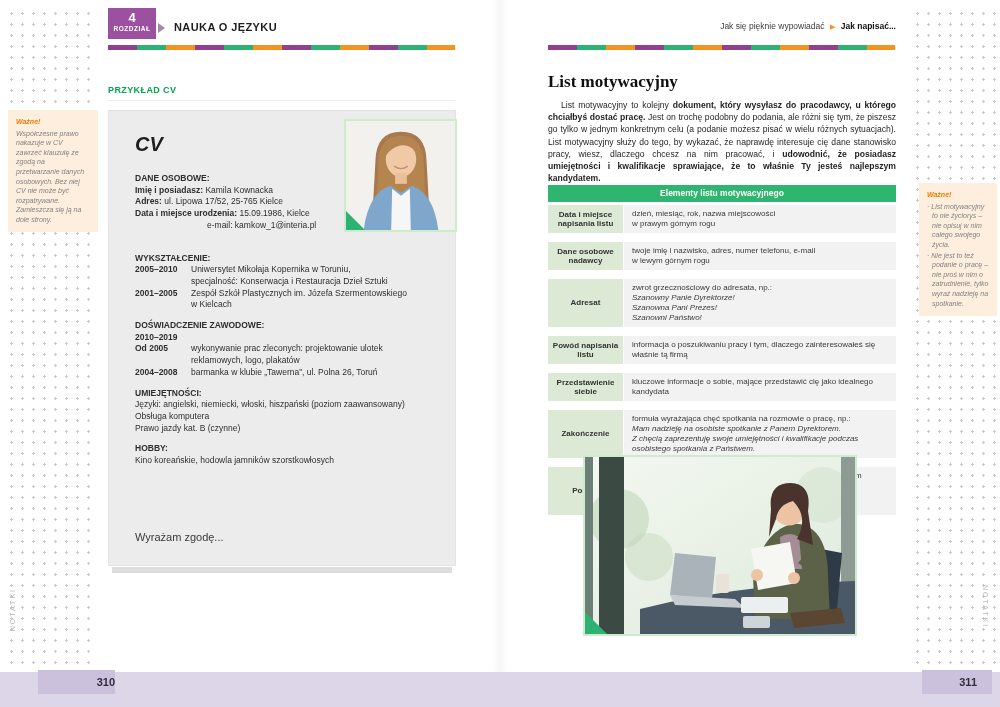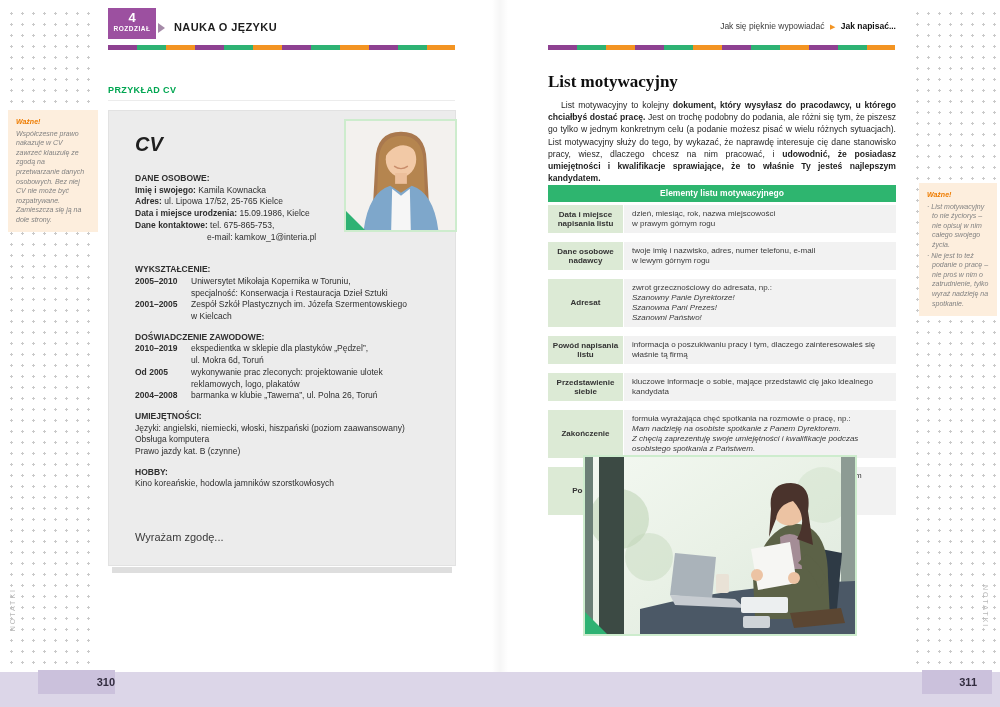--- a/index.html
+++ b/index.html
@@ -138,42 +138,40 @@
         <rect x="50" y="53" width="12" height="11" fill="#ecbf9b"></rect>
         <path d="M18 111 Q23 73 45 66 L56 73 L67 66 Q89 73 94 111 Z" fill="#7ea7cb"></path>
         <path d="M47 69 L56 76 L65 69 L66 111 L46 111 Z" fill="#f6f6f6"></path>
         <path d="M49 46 Q56 51 63 46" stroke="#c98d6b" stroke-width="1.4" fill="none"></path>
       </svg>
       <div class="photo-corner"></div>
     </div>
     <div class="cv-body">
         <div class="cv-block">
           <div class="cv-heading">DANE OSOBOWE:</div>
-          <div class="cv-line"><b>Imię i swojego:</b> Kamila Kownacka</div>
+          <div class="cv-line"><b>Imię i posiadasz:</b> Kamila Kownacka</div>
           <div class="cv-line"><b>Adres:</b> ul. Lipowa 17/52, 25-765 Kielce</div>
           <div class="cv-line"><b>Data i miejsce urodzenia:</b> 15.09.1986, Kielce</div>
-          <div class="cv-line"><b>Dane kontaktowe:</b> tel. 675-865-753,</div>
           <div class="cv-line cv-indent">e-mail: kamkow_1@interia.pl</div>
         </div>
         <div class="cv-block">
           <div class="cv-heading">WYKSZTAŁCENIE:</div>
           <div class="cv-row">
             <div class="cv-term">2005–2010</div>
             <div class="cv-text">Uniwersytet Mikołaja Kopernika w Toruniu,<br>specjalność: Konserwacja i Restauracja Dzieł Sztuki</div>
           </div>
           <div class="cv-row">
             <div class="cv-term">2001–2005</div>
             <div class="cv-text">Zespół Szkół Plastycznych im. Józefa Szermentowskiego<br>w Kielcach</div>
           </div>
         </div>
         <div class="cv-block">
           <div class="cv-heading">DOŚWIADCZENIE ZAWODOWE:</div>
           <div class="cv-row">
             <div class="cv-term">2010–2019</div>
-            <div class="cv-text">ekspedientka w sklepie dla plastyków „Pędzel”,<br>ul. Mokra 6d, Toruń</div>
           </div>
           <div class="cv-row">
             <div class="cv-term">Od 2005</div>
             <div class="cv-text">wykonywanie prac zleconych: projektowanie ulotek<br>reklamowych, logo, plakatów</div>
           </div>
           <div class="cv-row">
             <div class="cv-term">2004–2008</div>
             <div class="cv-text">barmanka w klubie „Tawerna”, ul. Polna 26, Toruń</div>
           </div>
         </div>

